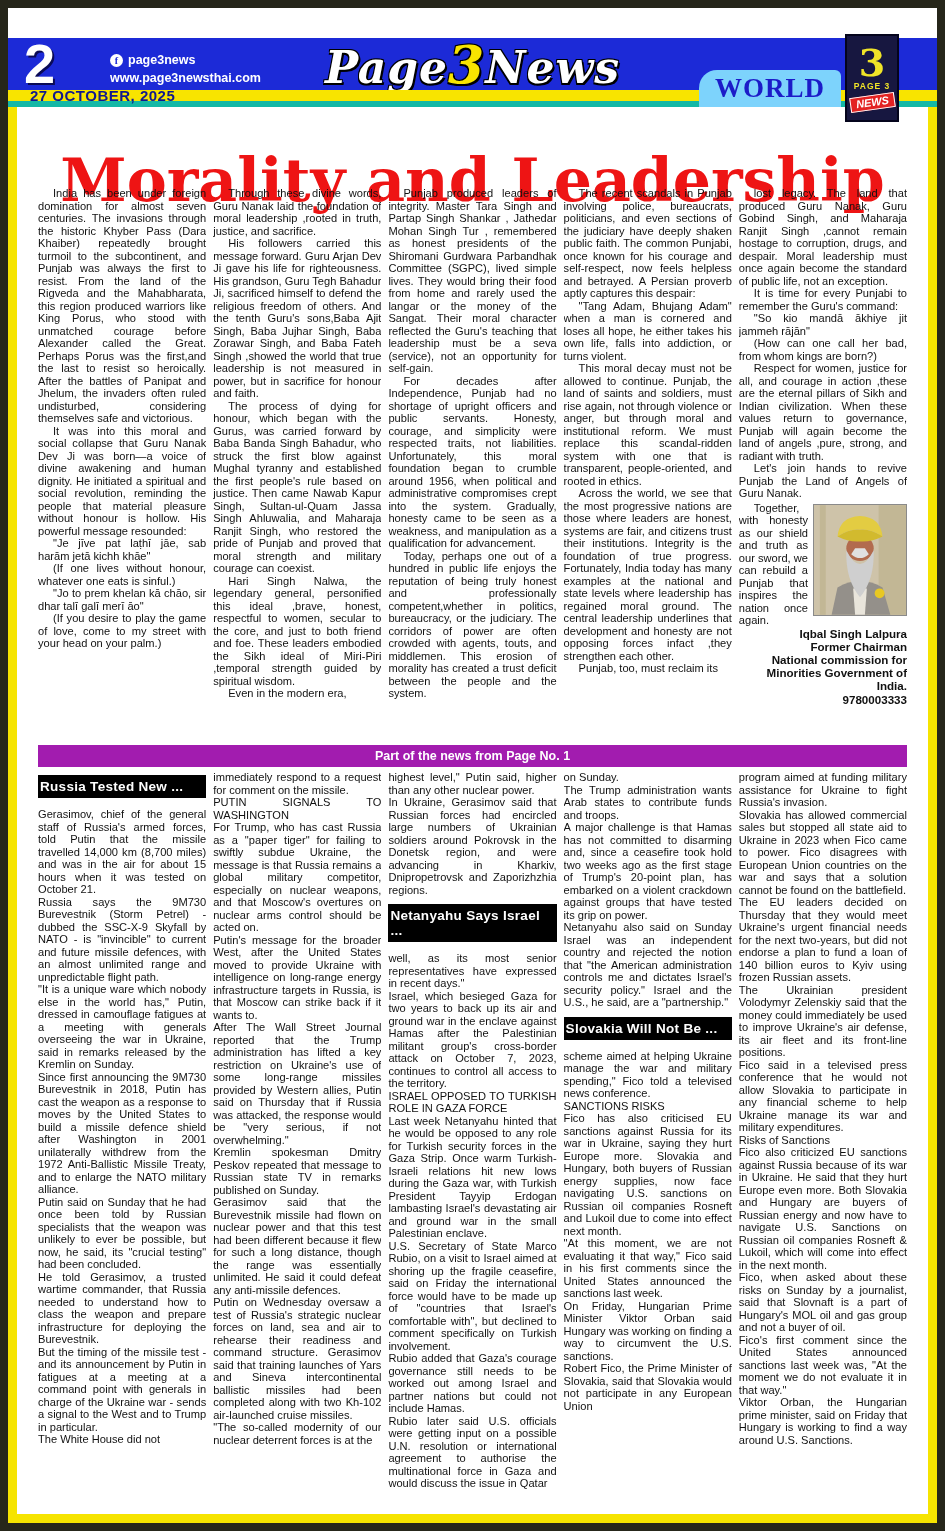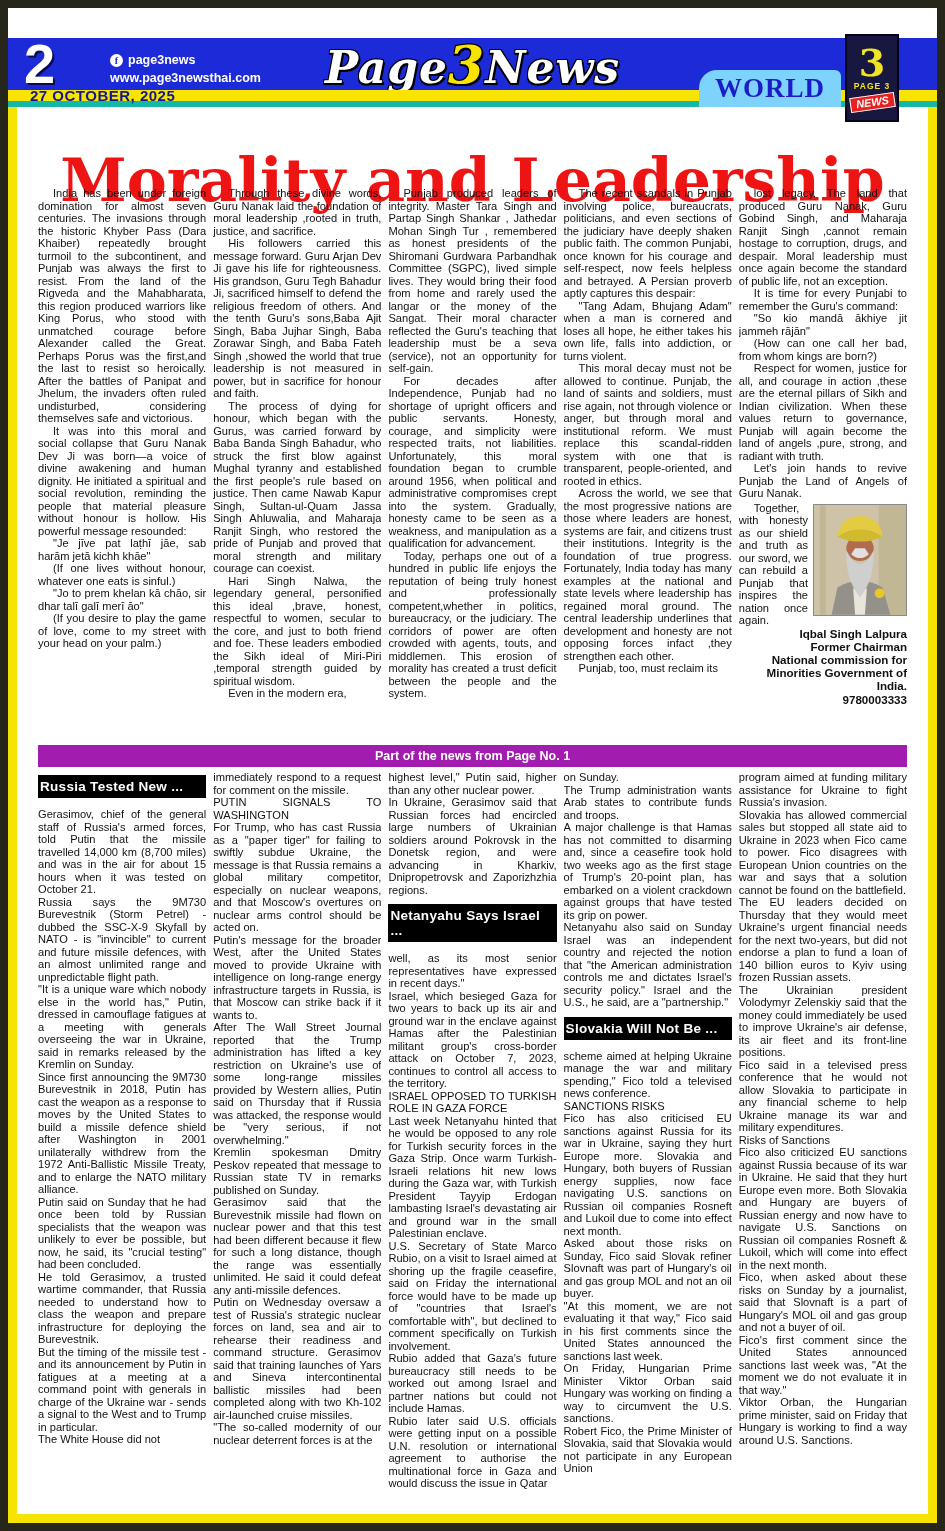--- a/index.html
+++ b/index.html
@@ -227,33 +227,32 @@
       </div>
     <div class="col">
         <p class="col-p">highest level," Putin said, higher than any other nuclear power.</p>
         <p class="col-p">In Ukraine, Gerasimov said that Russian forces had encircled large numbers of Ukrainian soldiers around Pokrovsk in the Donetsk region, and were advancing in Kharkiv, Dnipropetrovsk and Zaporizhzhia regions.</p>
         <div class="col-header">Netanyahu Says Israel ...</div>
         <p class="col-p">well, as its most senior representatives have expressed in recent days."</p>
         <p class="col-p">Israel, which besieged Gaza for two years to back up its air and ground war in the enclave against Hamas after the Palestinian militant group's cross-border attack on October 7, 2023, continues to control all access to the territory.</p>
         <p class="col-p">ISRAEL OPPOSED TO TURKISH ROLE IN GAZA FORCE</p>
         <p class="col-p">Last week Netanyahu hinted that he would be opposed to any role for Turkish security forces in the Gaza Strip. Once warm Turkish-Israeli relations hit new lows during the Gaza war, with Turkish President Tayyip Erdogan lambasting Israel's devastating air and ground war in the small Palestinian enclave.</p>
         <p class="col-p">U.S. Secretary of State Marco Rubio, on a visit to Israel aimed at shoring up the fragile ceasefire, said on Friday the international force would have to be made up of "countries that Israel's comfortable with", but declined to comment specifically on Turkish involvement.</p>
-        <p class="col-p">Rubio added that Gaza's future bureaucracy still needs to be worked out among Israel and partner nations but could not include Hamas.</p>
+        <p class="col-p">Rubio added that Gaza's courage governance still needs to be worked out among Israel and partner nations but could not include Hamas.</p>
         <p class="col-p">Rubio later said U.S. officials were getting input on a possible U.N. resolution or international agreement to authorise the multinational force in Gaza and would discuss the issue in Qatar</p>
       </div>
     <div class="col">
         <p class="col-p">on Sunday.</p>
         <p class="col-p">The Trump administration wants Arab states to contribute funds and troops.</p>
         <p class="col-p">A major challenge is that Hamas has not committed to disarming and, since a ceasefire took hold two weeks ago as the first stage of Trump's 20-point plan, has embarked on a violent crackdown against groups that have tested its grip on power.</p>
         <p class="col-p">Netanyahu also said on Sunday Israel was an independent country and rejected the notion that "the American administration controls me and dictates Israel's security policy." Israel and the U.S., he said, are a "partnership."</p>
         <div class="col-header">Slovakia Will Not Be ...</div>
         <p class="col-p">scheme aimed at helping Ukraine manage the war and military spending," Fico told a televised news conference.</p>
         <p class="col-p">SANCTIONS RISKS</p>
         <p class="col-p">Fico has also criticised EU sanctions against Russia for its war in Ukraine, saying they hurt Europe more. Slovakia and Hungary, both buyers of Russian energy supplies, now face navigating U.S. sanctions on Russian oil companies Rosneft and Lukoil due to come into effect next month.</p>
-        <p class="col-p">Asked about those risks on Sunday, Fico said Slovak refiner Slovnaft was part of Hungary's oil and gas group MOL and not an oil buyer.</p>
         <p class="col-p">"At this moment, we are not evaluating it that way," Fico said in his first comments since the United States announced the sanctions last week.</p>
         <p class="col-p">On Friday, Hungarian Prime Minister Viktor Orban said Hungary was working on finding a way to circumvent the U.S. sanctions.</p>
         <p class="col-p">Robert Fico, the Prime Minister of Slovakia, said that Slovakia would not participate in any European Union</p>
       </div>
     <div class="col">
         <p class="col-p">program aimed at funding military assistance for Ukraine to fight Russia's invasion.</p>
         <p class="col-p">Slovakia has allowed commercial sales but stopped all state aid to Ukraine in 2023 when Fico came to power. Fico disagrees with European Union countries on the war and says that a solution cannot be found on the battlefield.</p>
         <p class="col-p">The EU leaders decided on Thursday that they would meet Ukraine's urgent financial needs for the next two-years, but did not endorse a plan to fund a loan of 140 billion euros to Kyiv using frozen Russian assets.</p>
         <p class="col-p">The Ukrainian president Volodymyr Zelenskiy said that the money could immediately be used to improve Ukraine's air defense, its air fleet and its front-line positions.</p>
         <p class="col-p">Fico said in a televised press conference that he would not allow Slovakia to participate in any financial scheme to help Ukraine manage its war and military expenditures.</p>

